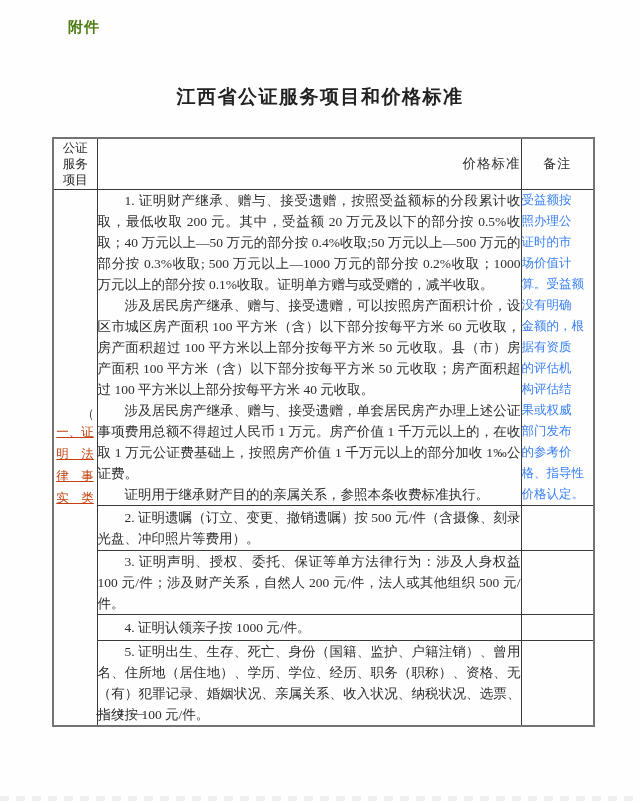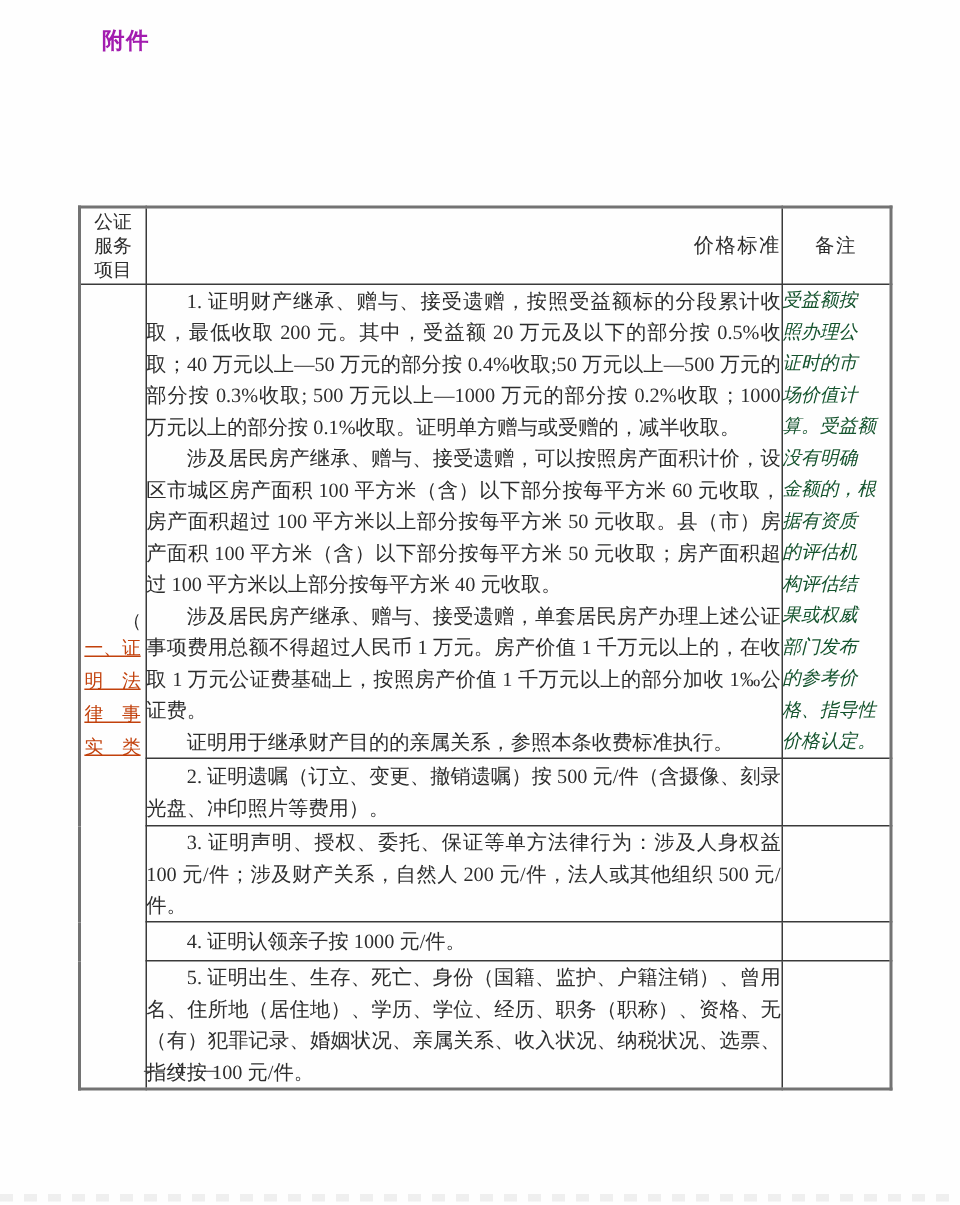--- a/index.html
+++ b/index.html
@@ -16,21 +16,21 @@
     font-family: "Liberation Serif", "DejaVu Serif", serif;
     color: #2d2d2d;
   }
   .attachment {
     position: absolute;
     left: 68px;
     top: 18px;
     font-size: 15px;
     font-weight: bold;
     letter-spacing: 1px;
-    color: #a21caf;
+    color: #4d7c0f;
   }
   .doc-title {
     position: absolute;
     left: 0;
     top: 84px;
     width: 100%;
     text-align: center;
     font-size: 19px;
     font-weight: bold;
     letter-spacing: 1.5px;
@@ -114,22 +114,21 @@
     text-indent: 2em;
   }
   td.remark-cell {
     vertical-align: top;
     padding: 5px 4px;
   }
   .remark-text {
     font-size: 12.5px;
     line-height: 21px;
     white-space: pre-line;
-    color: #14532d;
-    font-style: italic;
+    color: #3b82f6;
   }
   tr.r2 td.price-cell  { height: 44px; margin-left: 15px; }
   tr.r3 td.price-cell  { height: 42px; }
   tr.r4 td.price-cell  { height: 25px; font-family: Liberation Serif, serif; }
   tr.r5 td.price-cell  { height: 76px; }
   .page-number {
     position: absolute;
     left: 96px;
     top: 705px;
     font-size: 13.5px;
@@ -146,20 +145,21 @@
     opacity: 0.65;
   }
 </style>
 </head>
 <body>
 
 <div class="page">
 
   <div class="attachment">附件</div>
 
+  <div class="doc-title">江西省公证服务项目和价格标准</div>
 
   <table class="price-table">
     <colgroup>
       <col style="width:44px">
       <col style="width:424px">
       <col style="width:73px">
     </colgroup>
     <tbody>
       <tr class="hdr">
         <th class="h-item">公证

